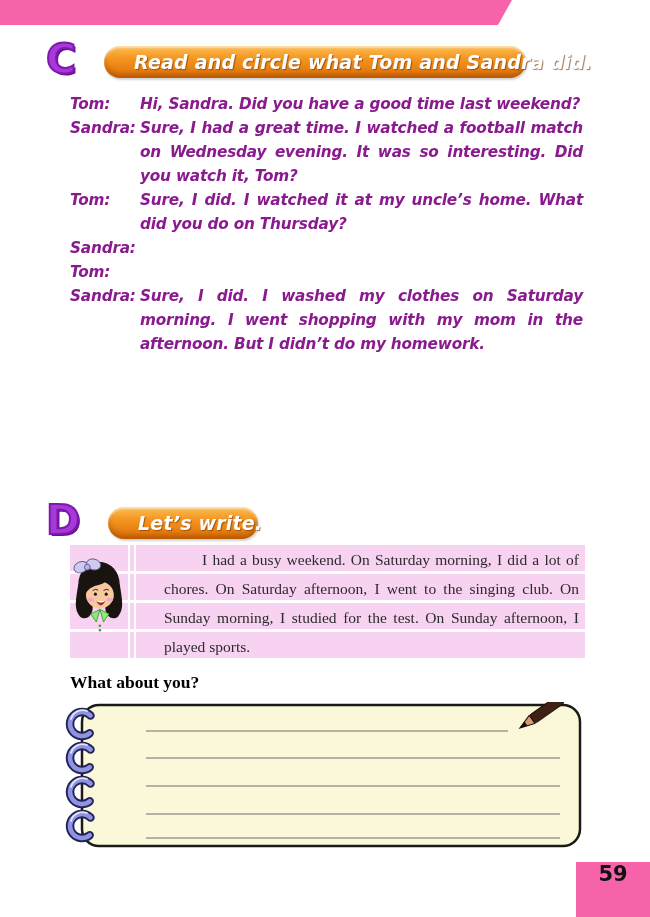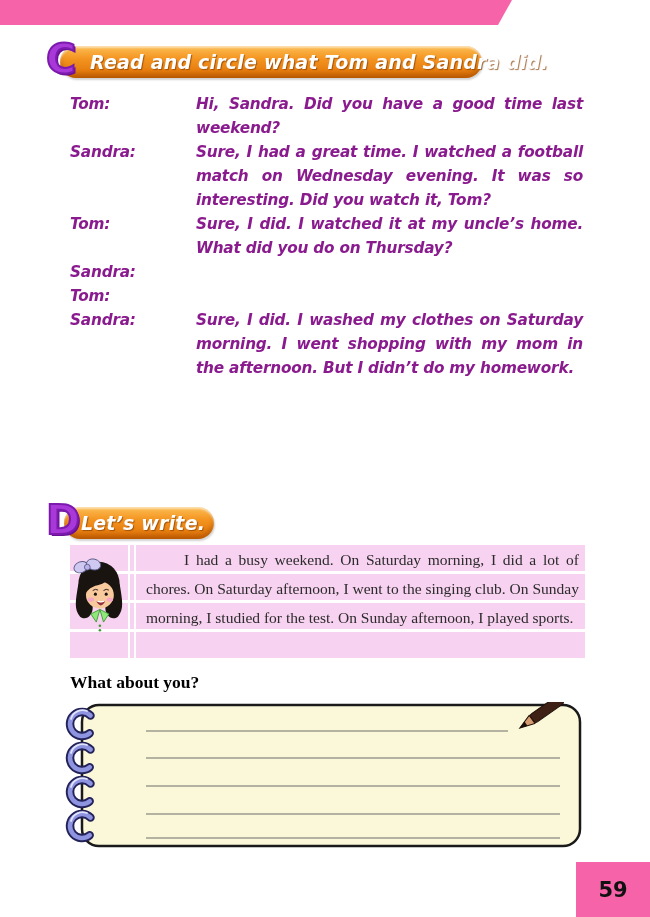--- a/index.html
+++ b/index.html
@@ -31,82 +31,83 @@
     margin-right:-16px;
     transform:translateY(-2px);
   }
   .pill {
     height:32px;
     display:flex; align-items:center;
     padding-left:30px; padding-right:22px;
     border-radius:17px;
     background:linear-gradient(180deg,#FCBE54 0%,#F49420 40%,#DE7005 100%);
     box-shadow:inset 0 2px 2px rgba(255,255,255,.55), inset 0 -4px 5px rgba(140,60,0,.45), 1px 2px 2px rgba(0,0,0,.18);
+    margin-left:44px;
   }
   .pill span {
     color:#ffffff;
     font-style:italic; font-weight:bold;
     font-size:19px; letter-spacing:.2px;
     text-shadow:1px 1px 1px rgba(130,60,0,.7);
     white-space:nowrap;
   }
   .banner-c { left:46px; top:41px; }
   .banner-c .pill { width:422px; }
   .banner-d { left:46px; top:502px; }
-  .banner-d .pill { width:150px;justify-content:center; }
+  .banner-d .pill { width:150px; }
 
   
   .dialogue {
     position:absolute; left:70px; top:92px; width:513px;
     color:#8A1B8E;
     font-family:"DejaVu Sans", sans-serif;
     font-weight:bold; font-style:italic;
     font-size:15.3px; line-height:24px; letter-spacing:-0.2px;
   }
-  .turn { display:flex;gap:16px; }
+  .turn { display:flex; }
   .turn .speaker { flex:0 0 70px; }
-  .turn .utterance { flex:1; text-align:justify;margin-left:40px; }
+  .turn .utterance { flex:1; text-align:justify; }
 
   
   .sample-box {
     position:absolute; left:70px; top:545px;
     width:515px; height:115px;
     background:repeating-linear-gradient(180deg,
       #F8D2F1 0px, #F8D2F1 26.5px,
       #ffffff 26.5px, #ffffff 29px);
     display:flex;
   }
   .avatar-col { flex:0 0 58px; display:flex; align-items:flex-start; justify-content:center; padding-top:8px; }
   .rule-divider {
     flex:0 0 8px;
     background:linear-gradient(to right,#ffffff 0 2px, transparent 2px 6px, #ffffff 6px 8px);
   }
   .sample-text-col {
     flex:1; padding:0 6px 0 10px;
     font-family:"Liberation Serif","DejaVu Serif", serif;
     font-size:15.5px; line-height:29px; color:#2b2b2b;
-    text-align:justify; text-indent:38px;
+    text-align:justify; text-indent:38px;margin-left:18px;
   }
 
   
   .prompt {
     position:absolute; left:70px; top:672px;
     font-family:"Liberation Serif","DejaVu Serif", serif;
     font-weight:bold; font-size:17.5px; color:#000000;
   }
 
   
   .notebook { position:absolute; left:56px; top:702px; width:530px; height:150px; }
 
   
   .page-num {
     position:absolute; left:576px; top:862px;
     width:74px; height:55px;
     background:#F763A9;
-    display:flex; align-items:center; justify-content:center;
+    display:flex; align-items:flex-start; justify-content:center;
     font-weight:bold; font-size:21px; color:#111111;
   }
 </style>
 </head>
 <body>
 
 <div class="top-bar"></div>
 
 <div class="banner banner-c">
   <span class="bubble-letter">C</span>

